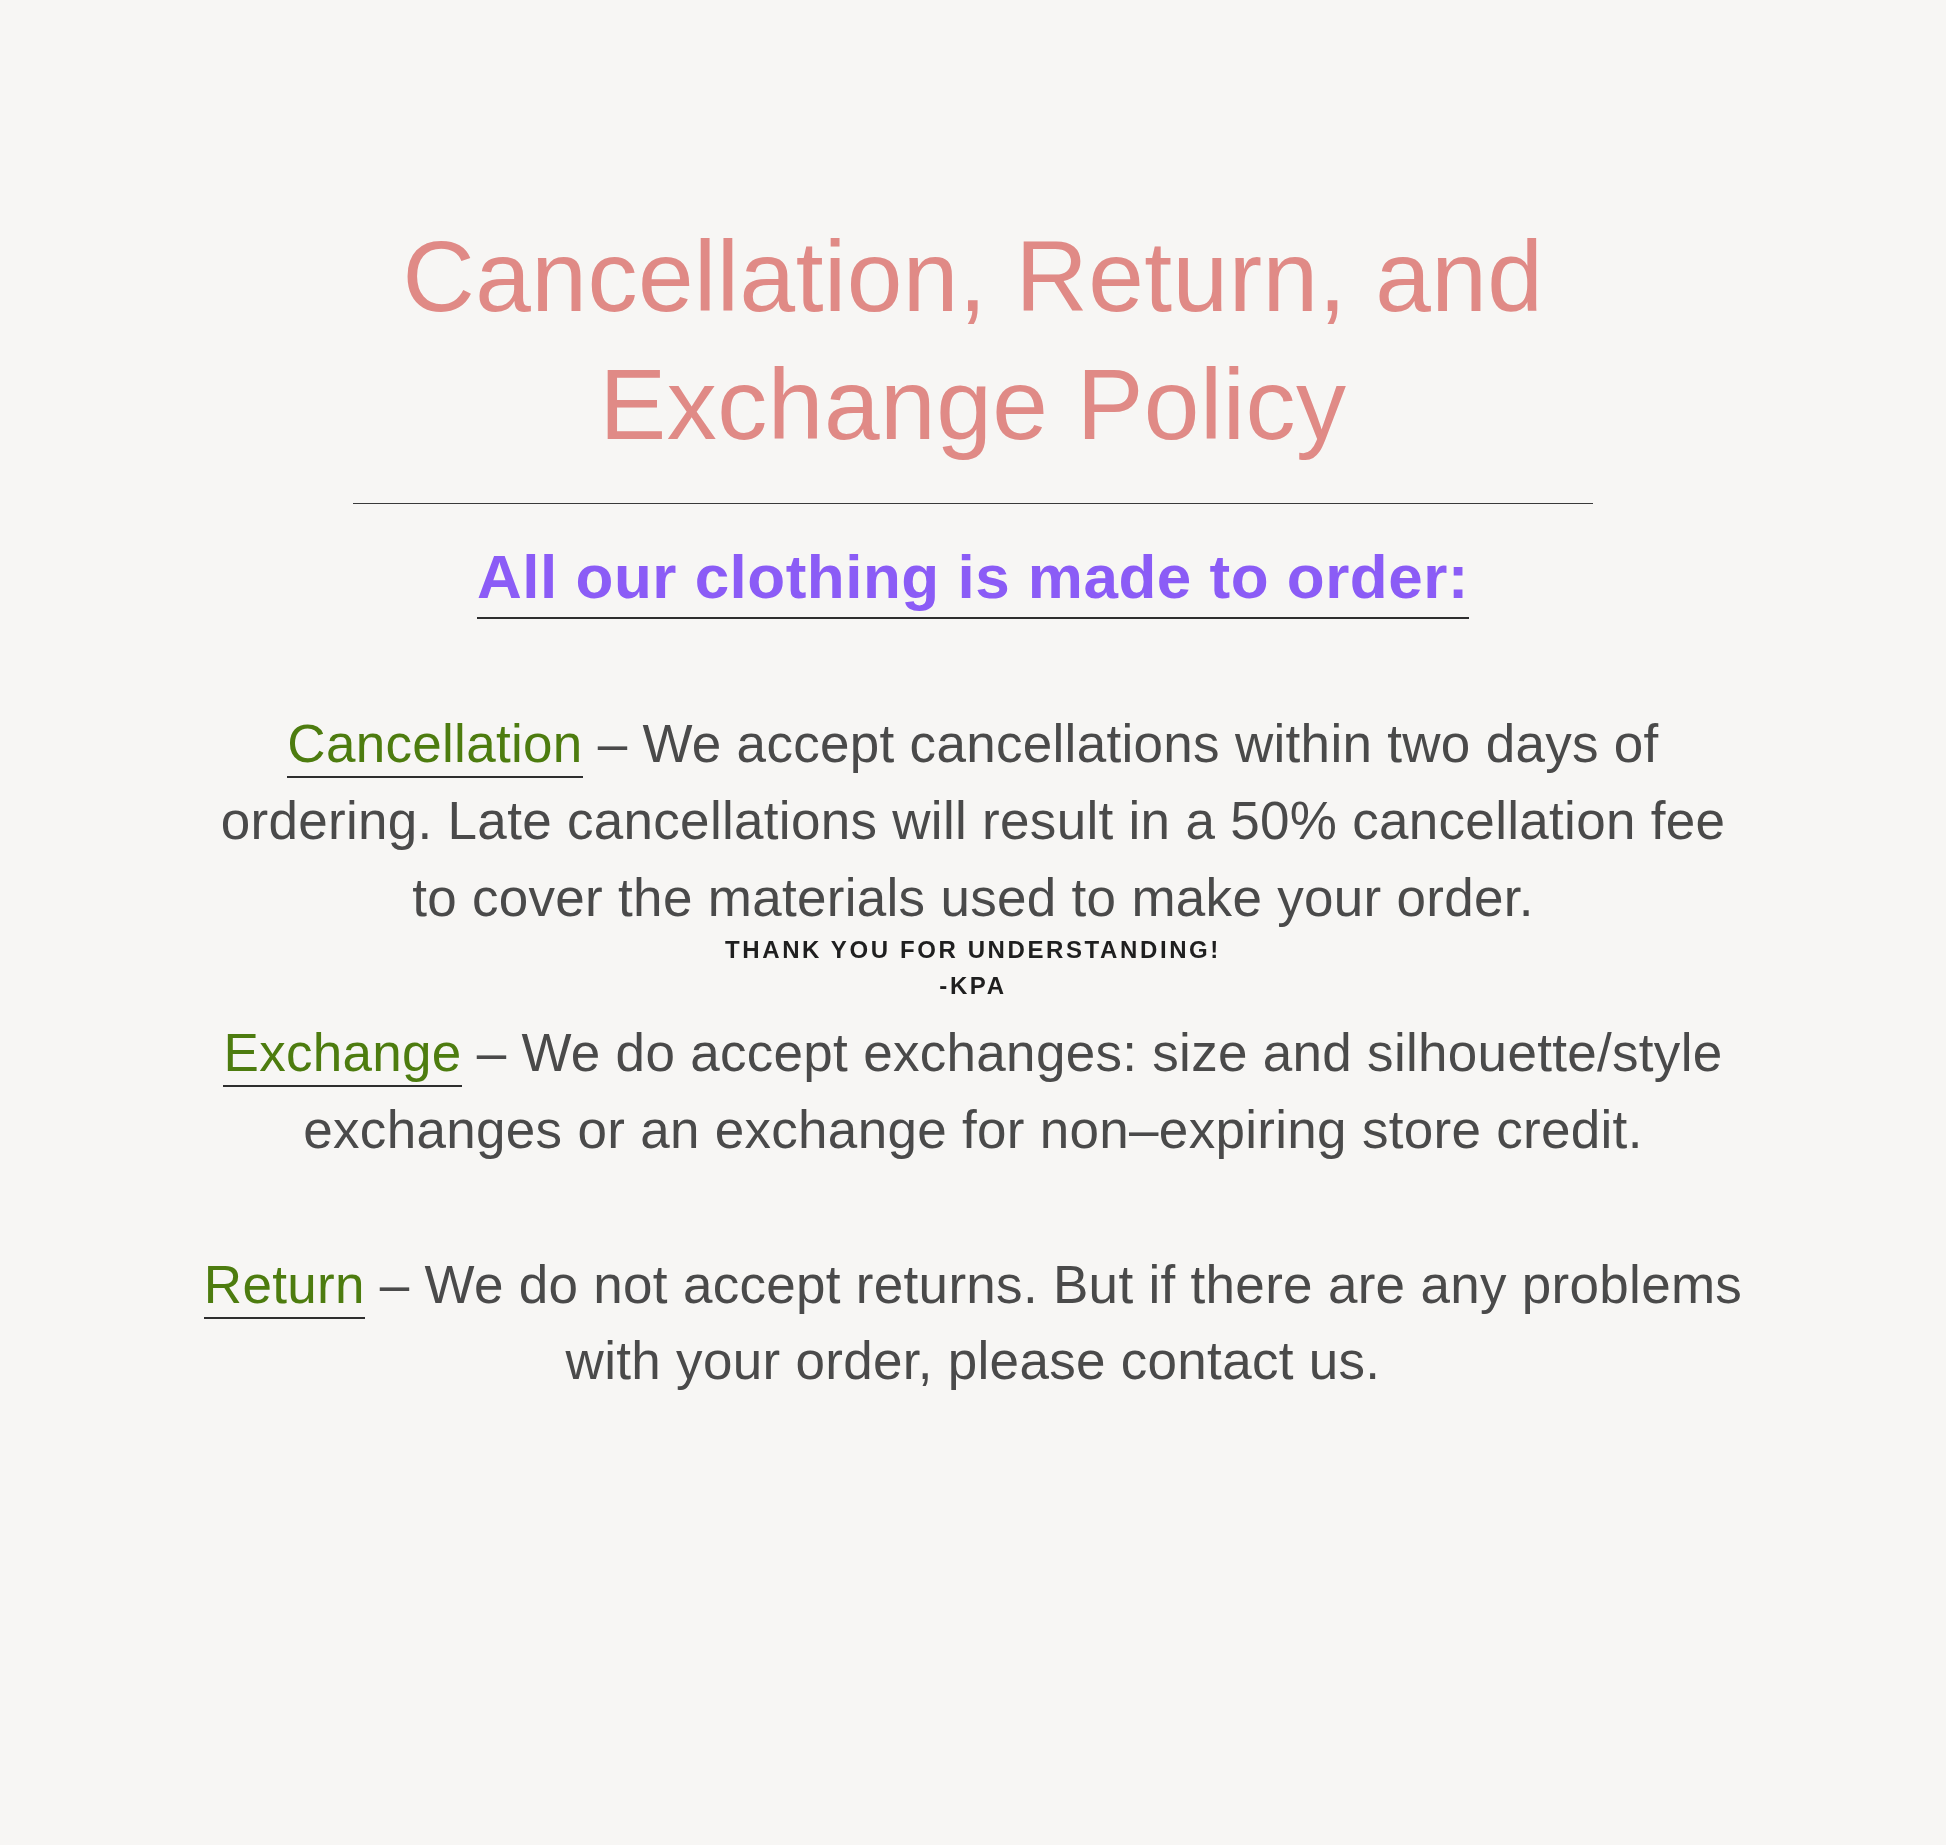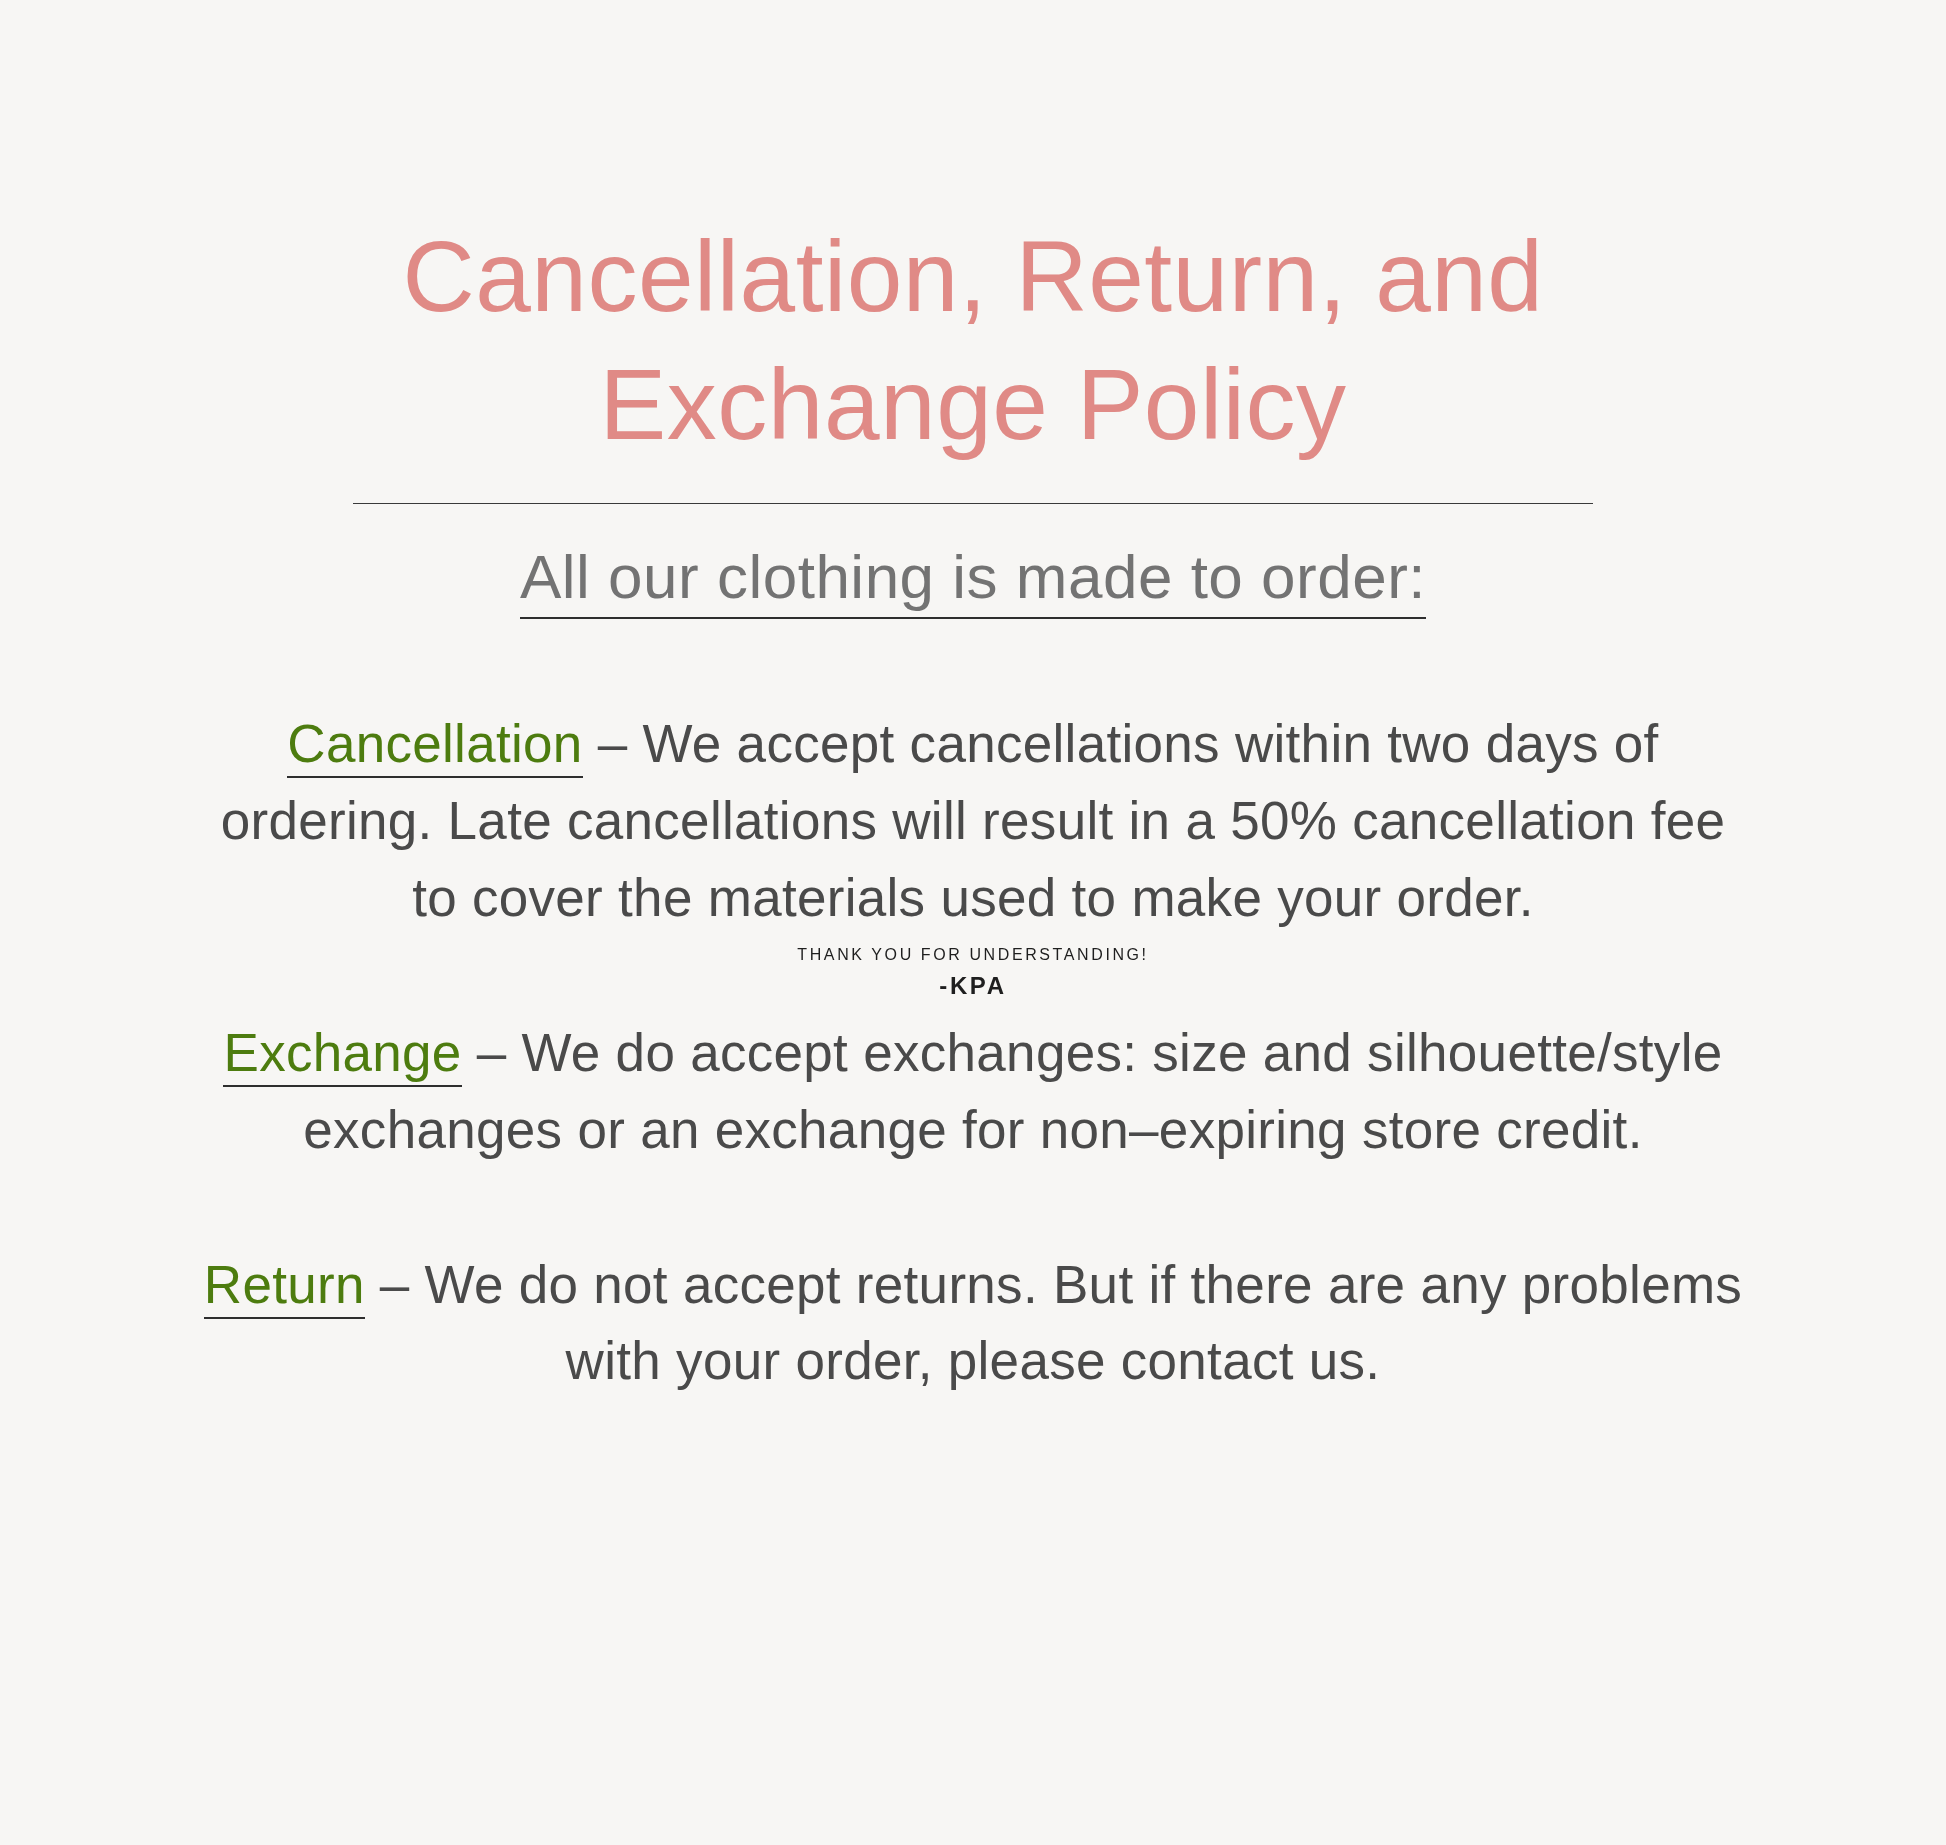--- a/index.html
+++ b/index.html
@@ -39,22 +39,22 @@
     width: 1240px;
     height: 1px;
     background: #3a3a3a;
     margin: 35px auto 0 auto;
   }
 
   
   .subtitle {
     margin: 36px auto 0 auto;
     text-align: center;
-    color: #737373;
-    font-weight: 400;
+    color: #8b5cf6;
+    font-weight: 700;
     font-size: 62px;
     line-height: 1.2;
     letter-spacing: 0.5px;
   }
   .subtitle span {
     border-bottom: 2px solid #2e2e2e;
     padding-bottom: 6px;
   }
 
   
@@ -85,22 +85,22 @@
     position: absolute;
     left: 0;
     right: 0;
     bottom: 0;
     padding-bottom: 0;
     text-align: center;
   }
   .footer-line1 {
     margin: 0;
     color: #1f1f1f;
-    font-size: 16px;
-    font-weight: 400;
+    font-size: 24px;
+    font-weight: 700;
     letter-spacing: 2.6px;
   }
   .footer-line2 {
     margin: 8px 0 0 0;
     color: #1f1f1f;
     font-size: 24px;
     font-weight: 700;
     letter-spacing: 2.6px;
   }
 </style>

